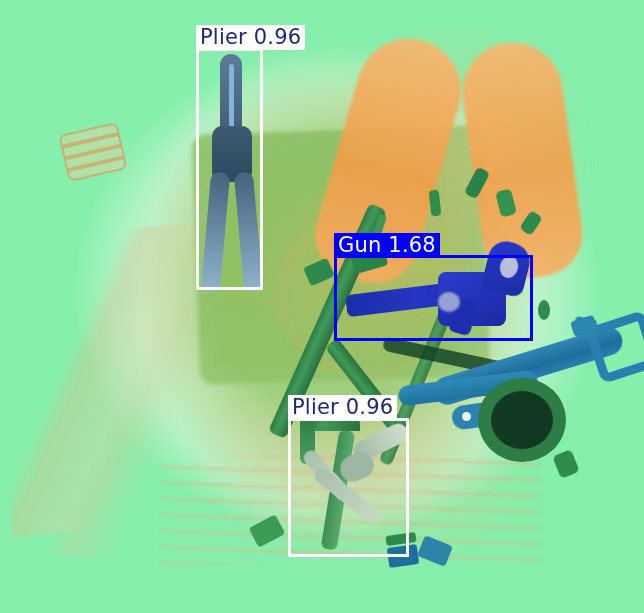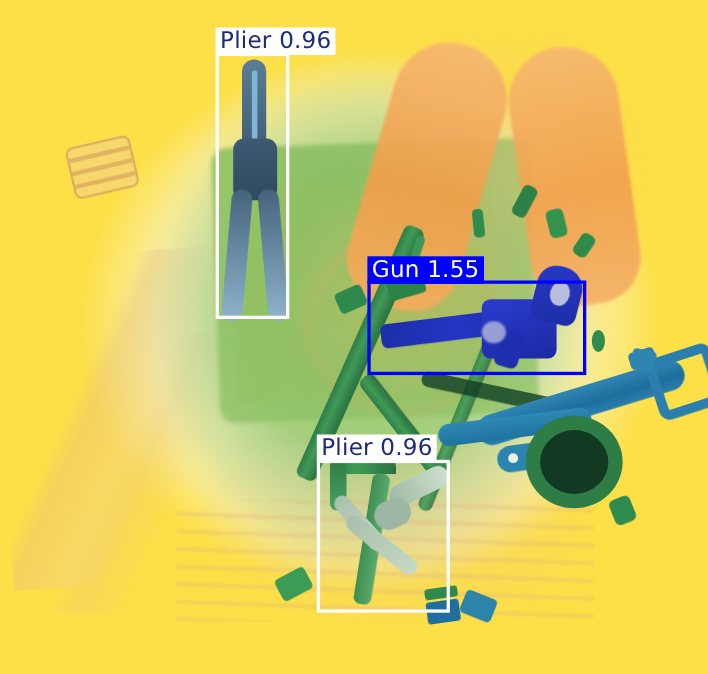--- a/index.html
+++ b/index.html
@@ -1,17 +1,17 @@
 <!DOCTYPE html>
 <html><head>
 <meta charset="utf-8">
 <style>
   html,body{margin:0;padding:0;background:#fff;}
   body{font-family:"DejaVu Sans",sans-serif;}
-  #stage{position:relative;width:644px;height:613px;overflow:hidden;background:#fde047;}
+  #stage{position:relative;width:644px;height:613px;overflow:hidden;background:#86efac;}
 
   
   .layer{position:absolute;pointer-events:none;}
 
   
   #bag-haze{left:30px;top:10px;width:590px;height:590px;
     background:radial-gradient(ellipse 52% 48% at 52% 48%, rgba(225,238,210,.95) 0%, rgba(232,242,220,.80) 45%, rgba(248,250,242,.35) 72%, rgba(255,255,255,0) 86%);}
 
   
   #strap-left{left:2px;top:230px;width:210px;height:300px;
@@ -228,18 +228,18 @@
     <div class="nose"></div>
     <div class="pivot"></div>
     <div class="g1"></div>
     <div class="g2"></div>
   </div>
 
   <div id="detection-overlay">
       <div class="det-box white" style="left: 196px; top: 48px; width: 67px; height: 242px;"></div>
       <div class="det-label white" style="left: 196px; top: 25px;">Plier 0.96</div>
       <div class="det-box blue" style="left: 334px; top: 255px; width: 199px; height: 86px;"></div>
-      <div class="det-label blue" style="left: 334px; top: 233px;">Gun 1.55</div>
+      <div class="det-label blue" style="left: 334px; top: 233px;">Gun 1.68</div>
       <div class="det-box white" style="left: 288px; top: 418px; width: 121px; height: 139px;"></div>
       <div class="det-label white" style="left: 288px; top: 395px;">Plier 0.96</div>
     </div>
 
 </div>
 
 </body></html>

